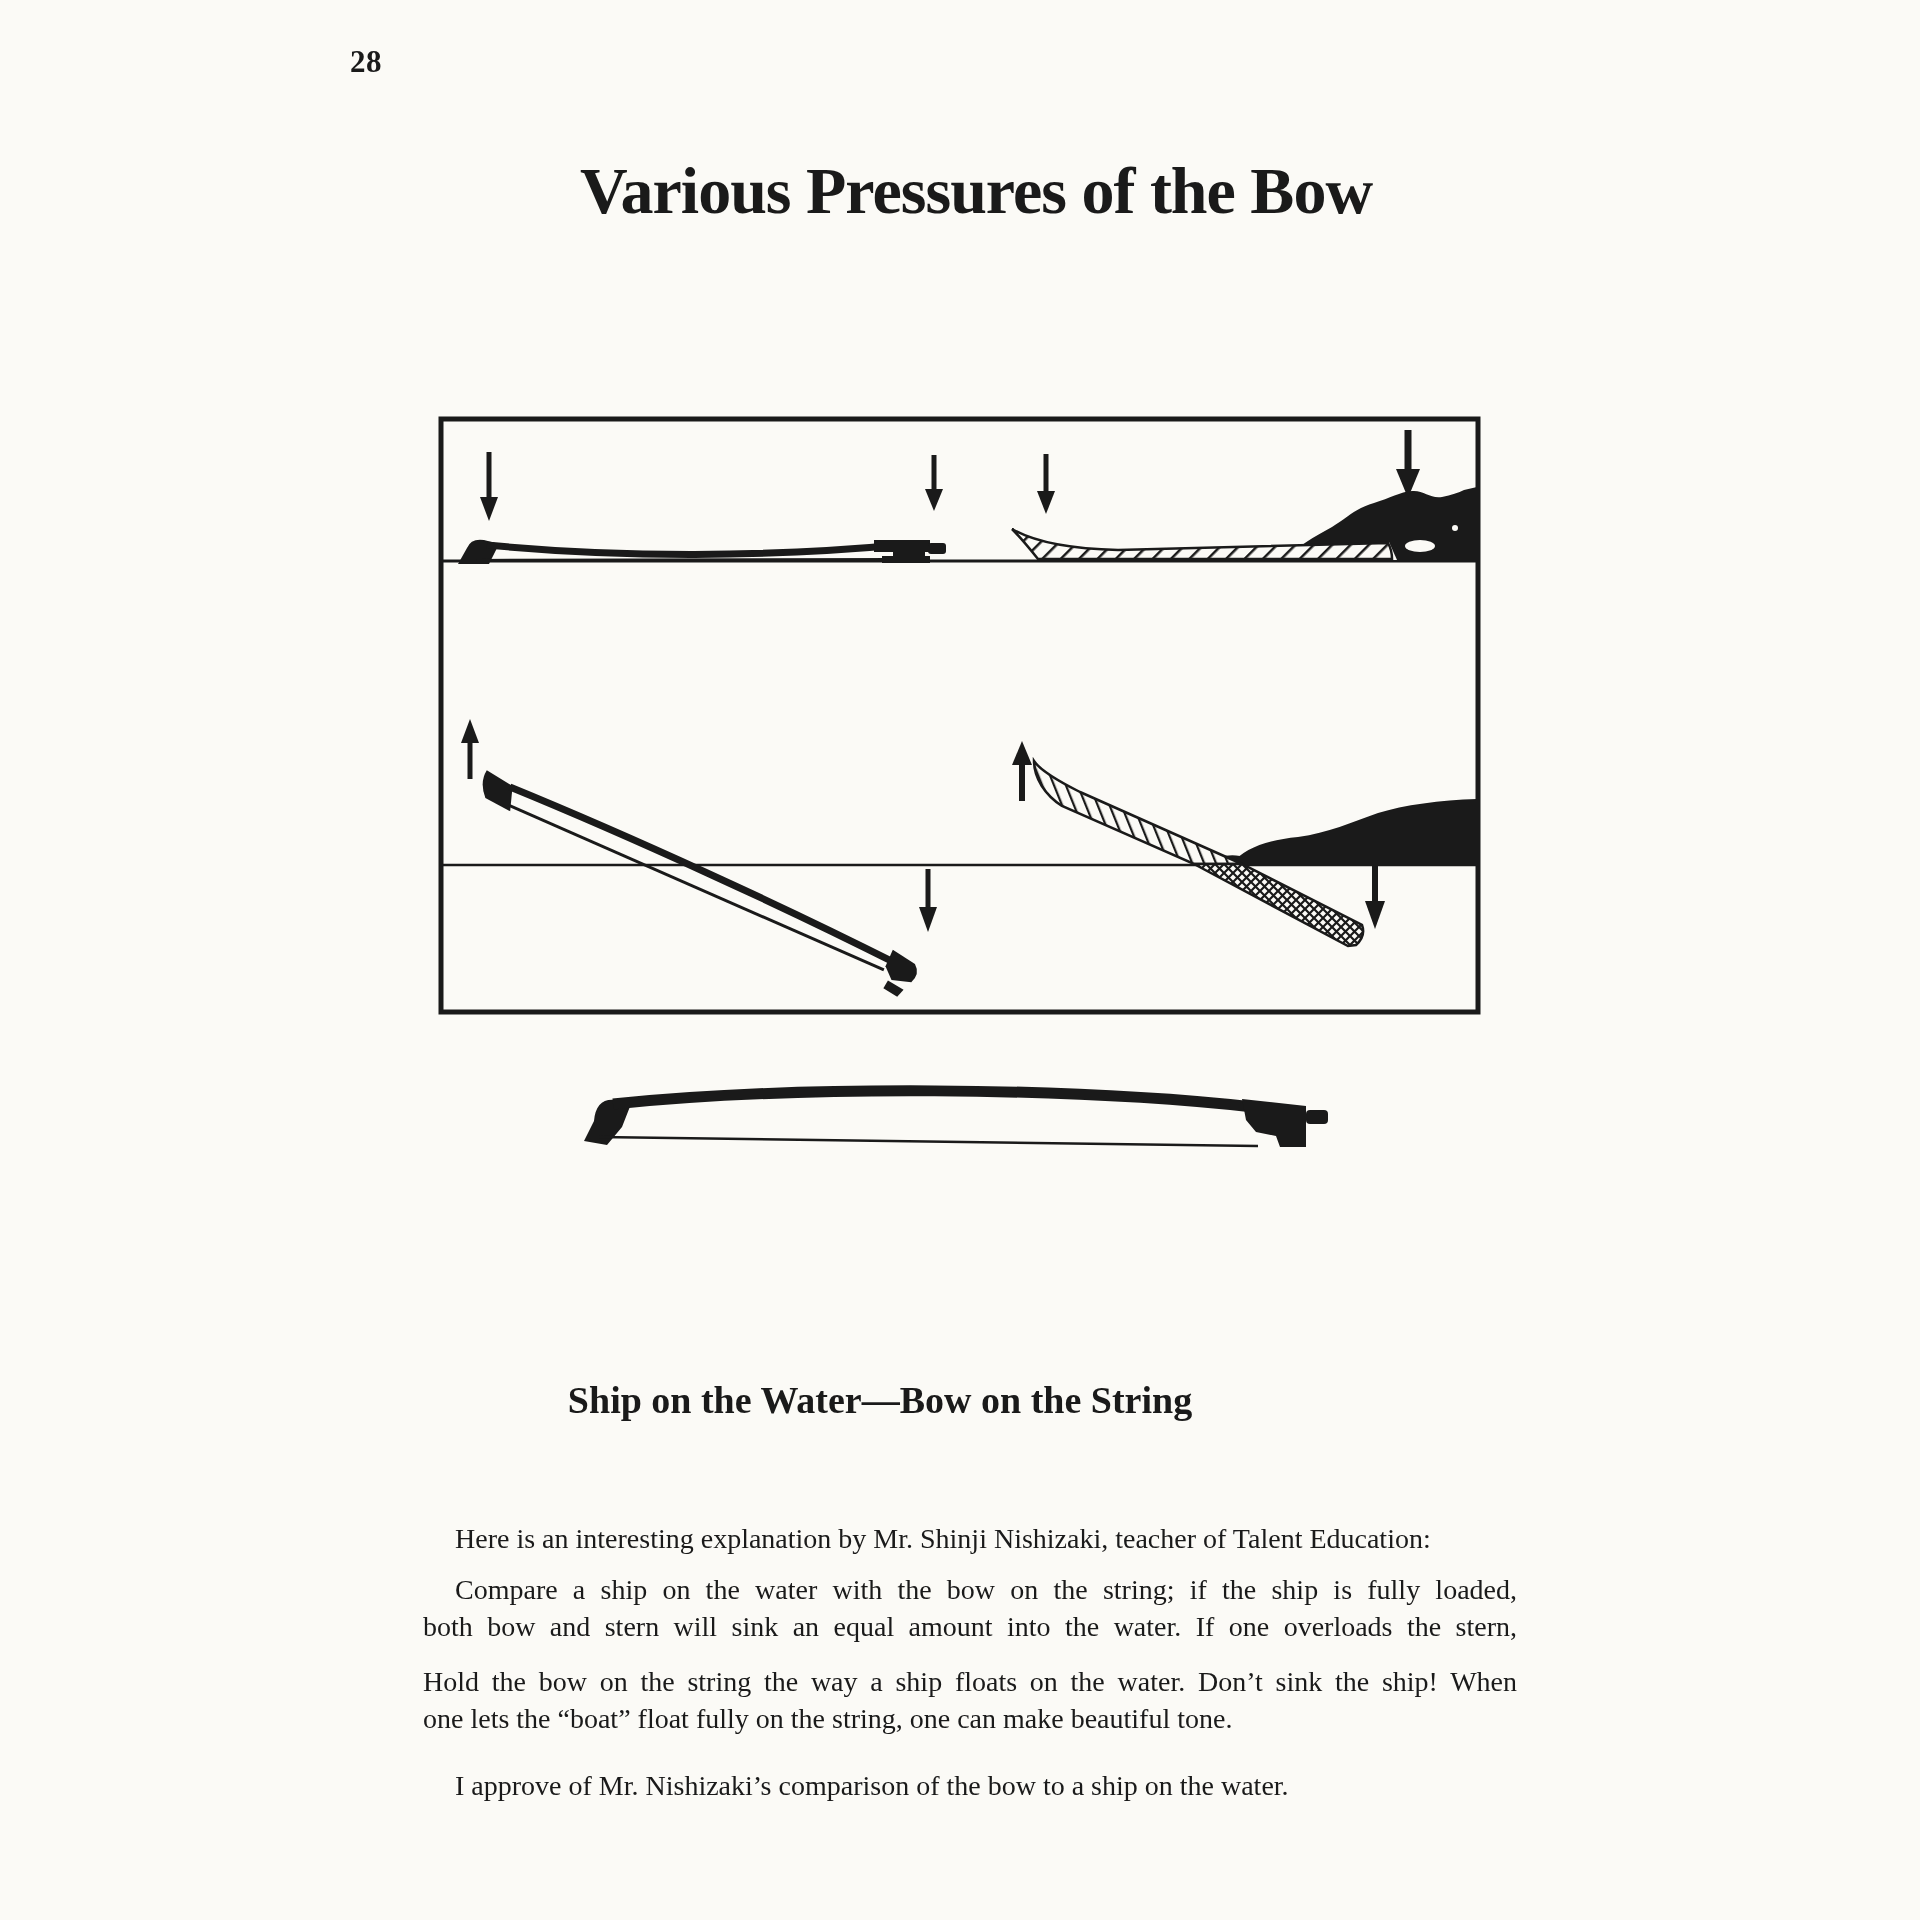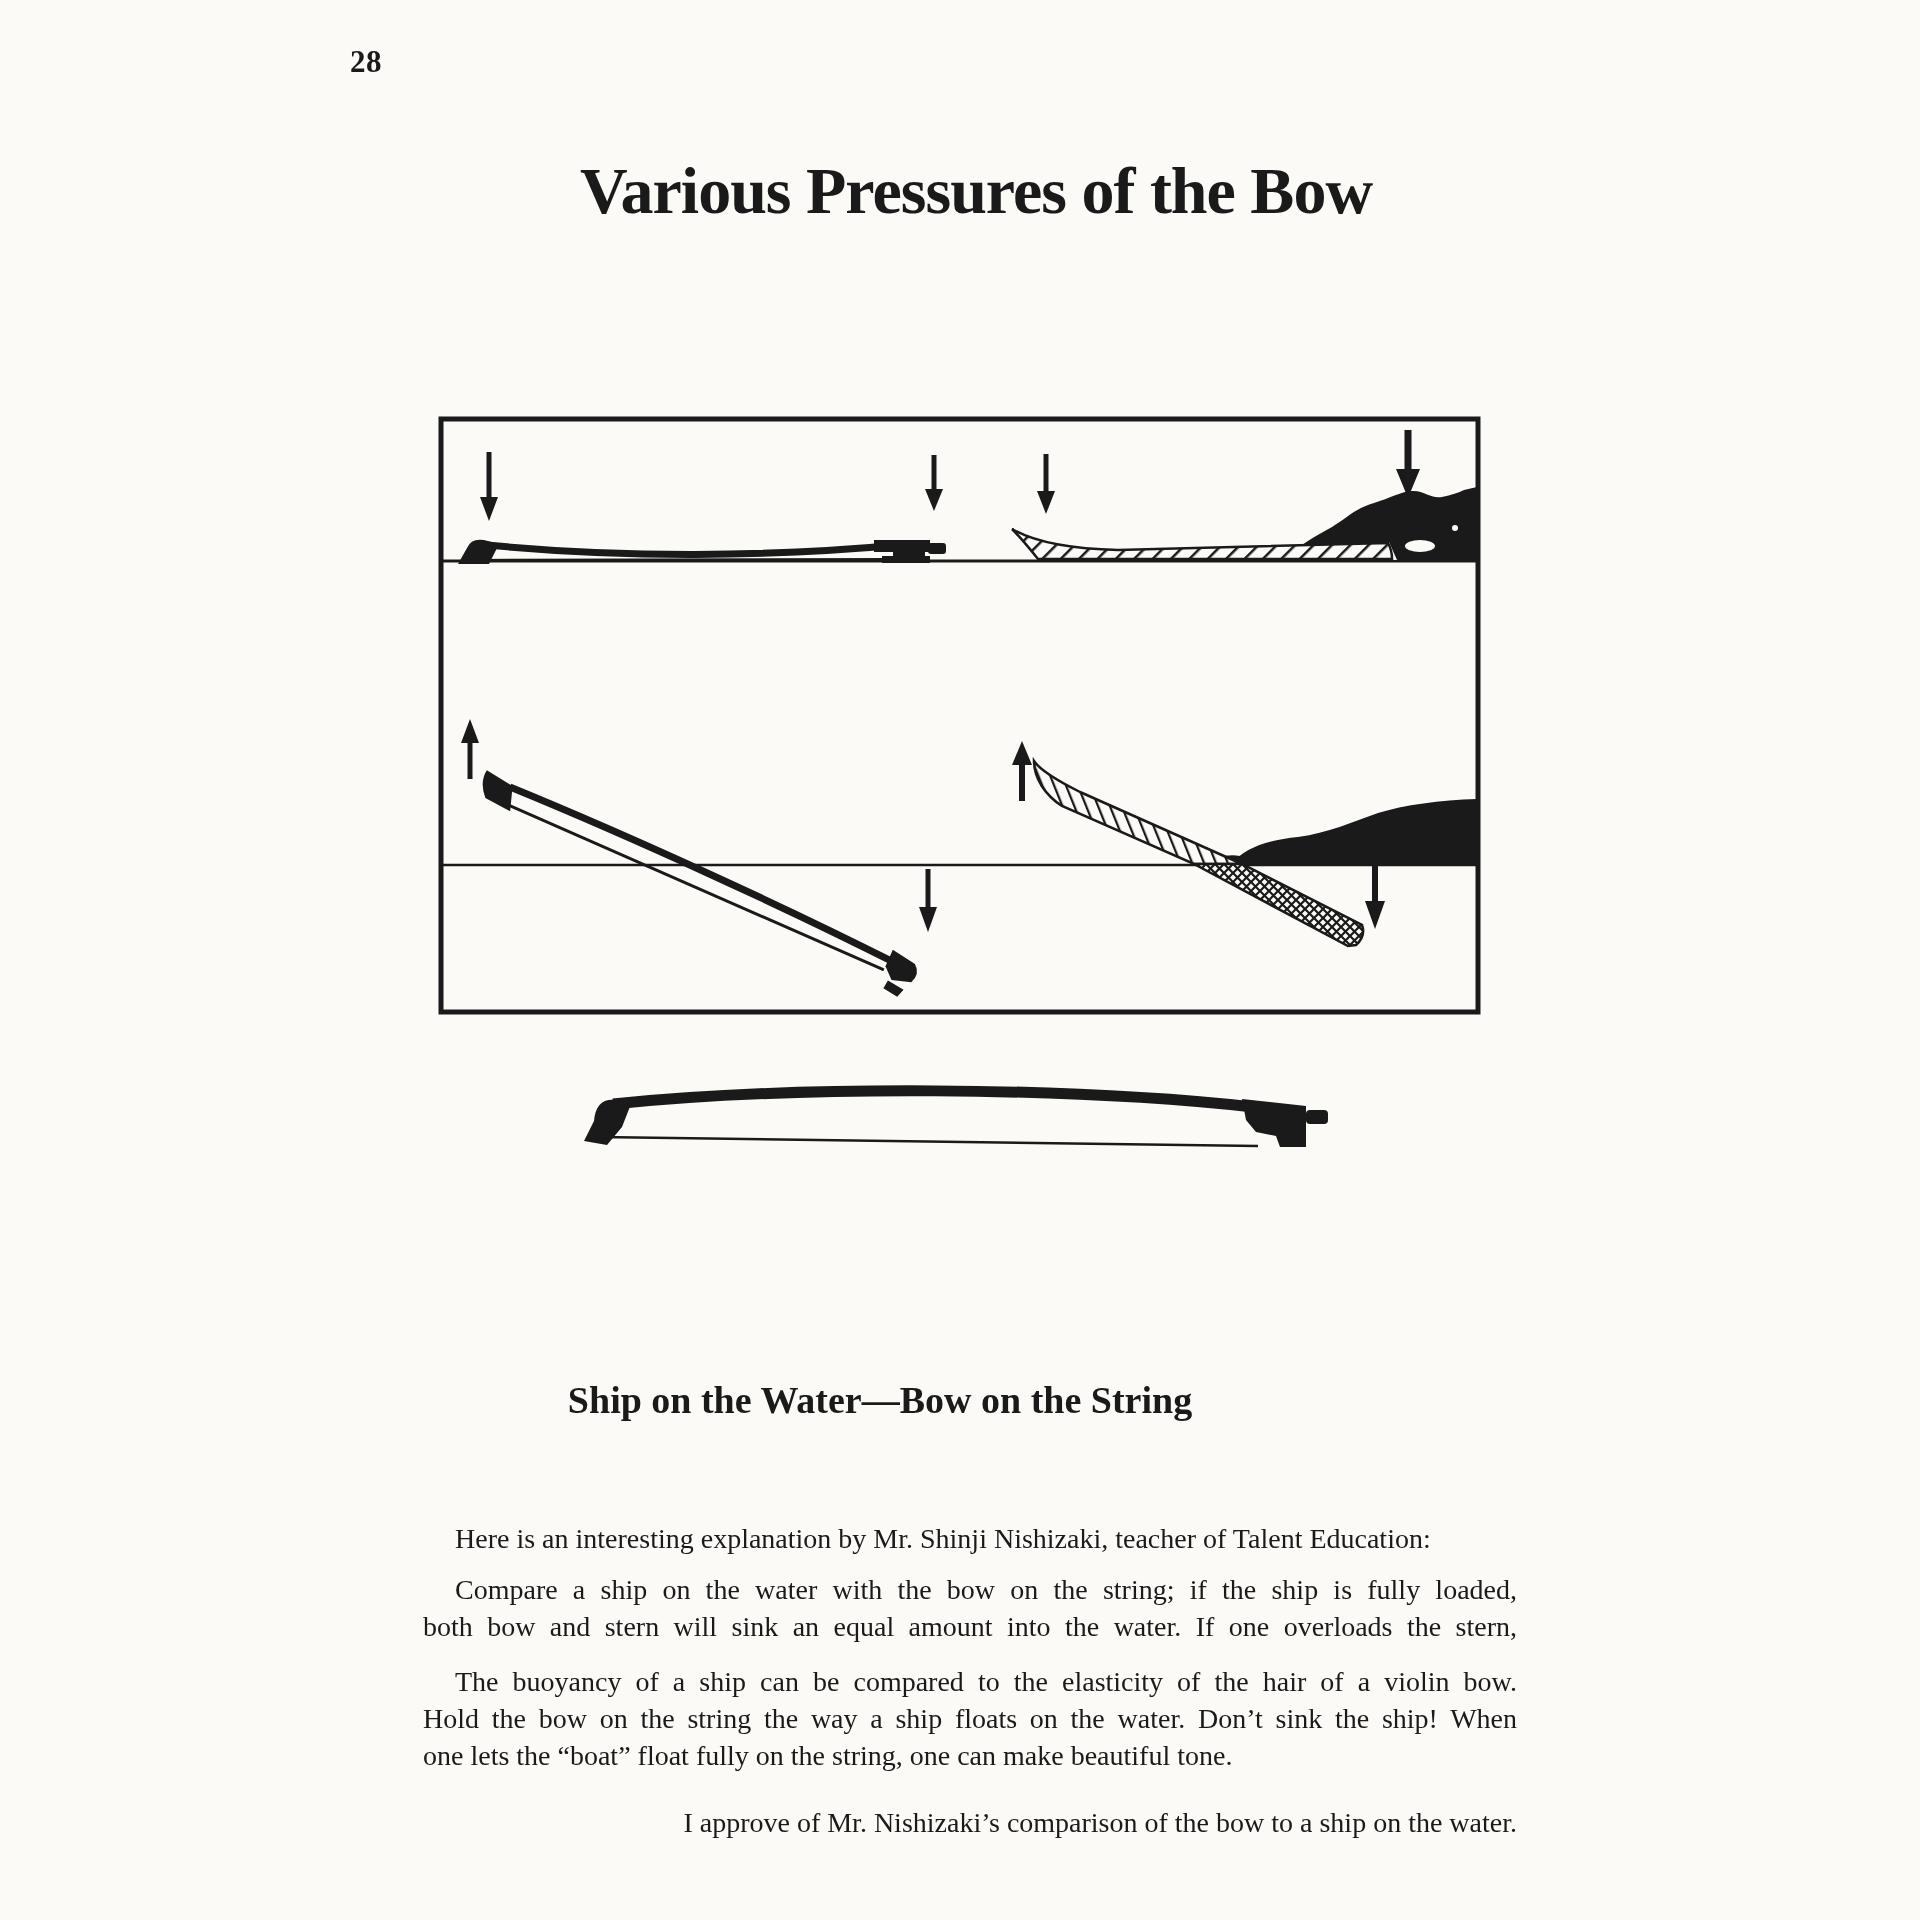--- a/index.html
+++ b/index.html
@@ -31,21 +31,21 @@
     margin: 0; text-align: center;
     font-size: 38px; font-weight: bold; line-height: 44px;
   }
   .bodytext {
     position: absolute; left: 423px; top: 1520px; width: 1094px;
     font-size: 28px; line-height: 37px;
   }
   .para { margin: 0; }
   .para + .para { margin-top: 14px; }
   .para.p3 { margin-top: 18px; }
-  .para.p4 { margin-top: 30px; text-align: right; }
+  .para.p4 { margin-top: 30px; }
   .line { white-space: nowrap; }
   .line.ind { padding-left: 32px; }
   .line.jl { text-align: justify; text-align-last: justify; }
   .ink-stroke { stroke: #1a1a1a; fill: none; }
   .ink-fill { fill: #1a1a1a; stroke: none; }
 </style>
 </head>
 <body>
 
 <div class="page-number">28</div>
@@ -160,20 +160,19 @@
 
 <div class="bodytext">
   <div class="para">
     <div class="line ind">Here is an interesting explanation by Mr. Shinji Nishizaki, teacher of Talent Education:</div>
   </div>
   <div class="para">
     <div class="line ind jl">Compare a ship on the water with the bow on the string; if the ship is fully loaded,</div>
     <div class="line jl">both bow and stern will sink an equal amount into the water. If one overloads the stern,</div>
   </div>
   <div class="para p3">
-    <div class="line ind jl">The buoyancy of a ship can be compared to the elasticity of the hair of a violin bow.</div>
     <div class="line jl">Hold the bow on the string the way a ship floats on the water. Don’t sink the ship! When</div>
     <div class="line">one lets the “boat” float fully on the string, one can make beautiful tone.</div>
   </div>
   <div class="para p4">
     <div class="line ind">I approve of Mr. Nishizaki’s comparison of the bow to a ship on the water.</div>
   </div>
 </div>
 
 </body></html>

